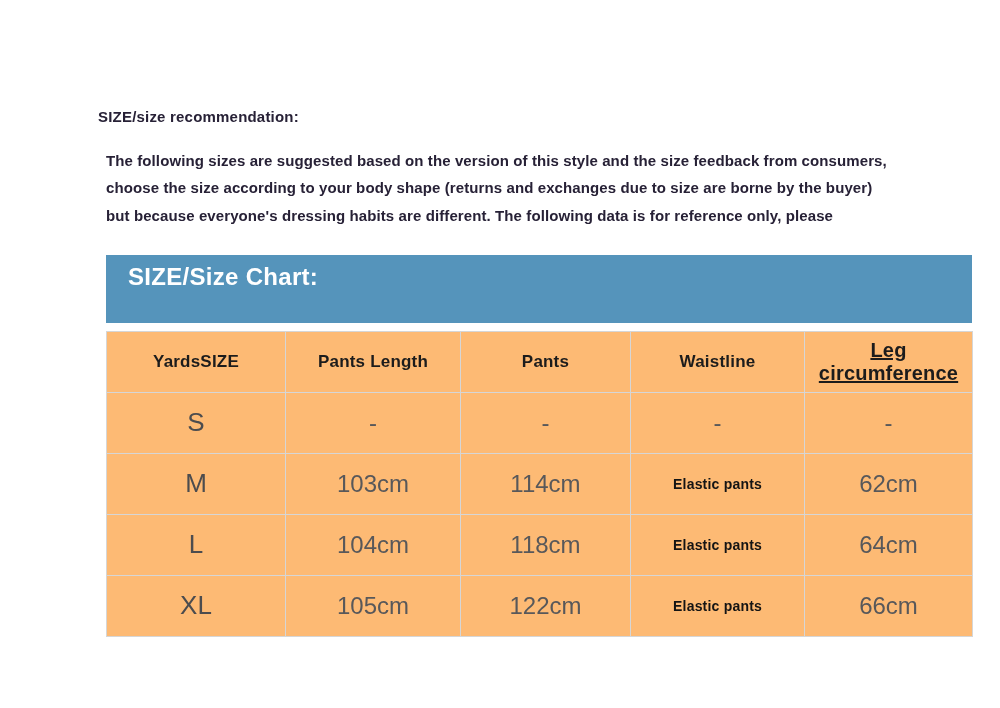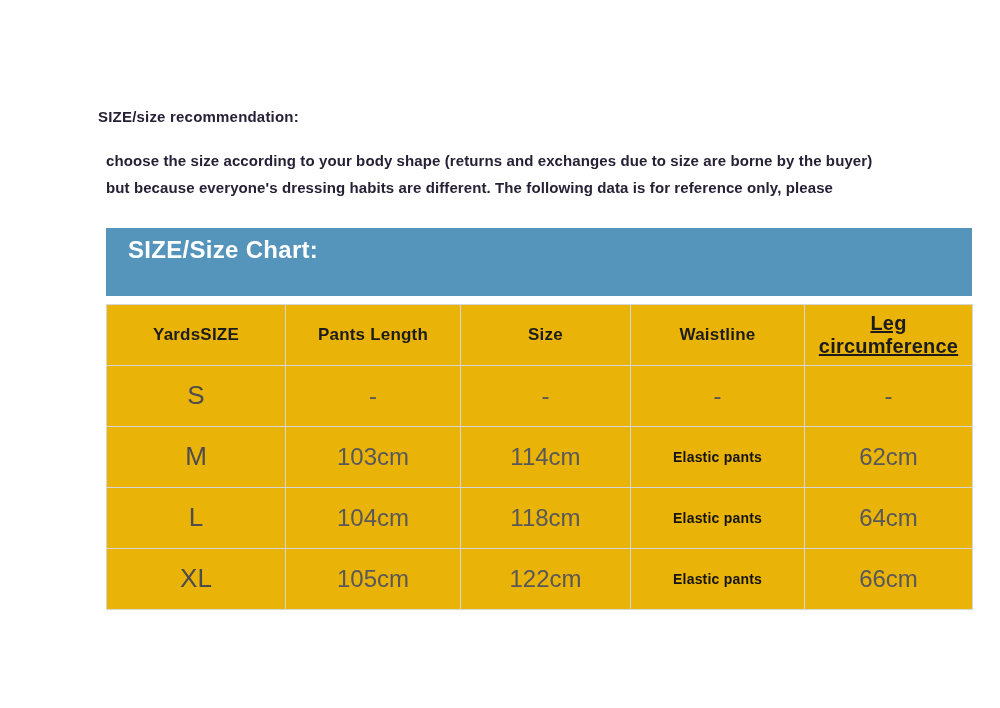--- a/index.html
+++ b/index.html
@@ -43,21 +43,21 @@
       color: #ffffff;
       font-size: 24px;
       font-weight: bold;
       letter-spacing: 0.3px;
     }
 
     table {
       width: 866px;
       border-collapse: collapse;
       table-layout: fixed;
-      background: #eab308;
+      background: #fdba74;
     }
     th, td {
       border: 1px solid #d6d6d6;
       text-align: center;
       vertical-align: middle;
       height: 61px;
       overflow: hidden;
     }
     thead th {
       font-size: 17px;
@@ -72,20 +72,21 @@
     td.elastic   { font-size: 14px; font-weight: bold;   color: #141414; letter-spacing: 0.2px; }
   </style>
 </head>
 <body>
 
 <div class="page">
 
   <div class="heading">SIZE/size recommendation:</div>
 
   <div class="intro">
+    <div class="intro-line">The following sizes are suggested based on the version of this style and the size feedback from consumers,</div>
     <div class="intro-line">choose the size according to your body shape (returns and exchanges due to size are borne by the buyer)</div>
     <div class="intro-line">but because everyone's dressing habits are different. The following data is for reference only, please</div>
   </div>
 
   <div class="chart">
 
     <div class="chart-title-bar">
       <span class="chart-title">SIZE/Size Chart:</span>
     </div>
 
@@ -94,21 +95,21 @@
         <col style="width:179px">
         <col style="width:175px">
         <col style="width:170px">
         <col style="width:174px">
         <col style="width:168px">
       </colgroup>
       <thead>
         <tr>
           <th>YardsSIZE</th>
           <th>Pants Length</th>
-          <th>Size</th>
+          <th>Pants</th>
           <th>Waistline</th>
           <th class="col-leg-h">Leg circumference</th>
         </tr>
       </thead>
       <tbody>
         <tr>
           <td class="size-cell">S</td>
           <td class="val">-</td>
           <td class="val">-</td>
           <td class="val">-</td>

